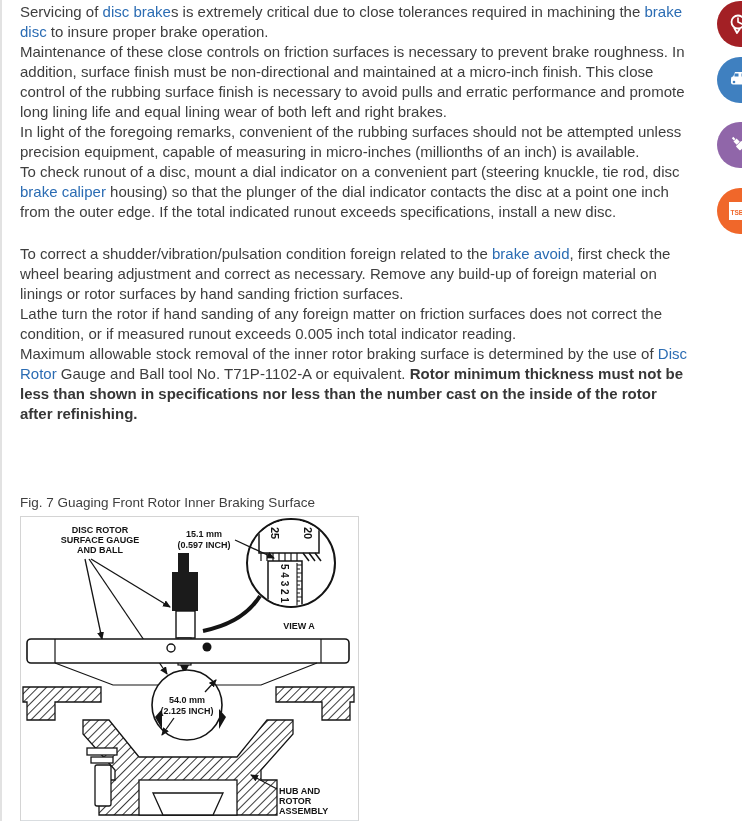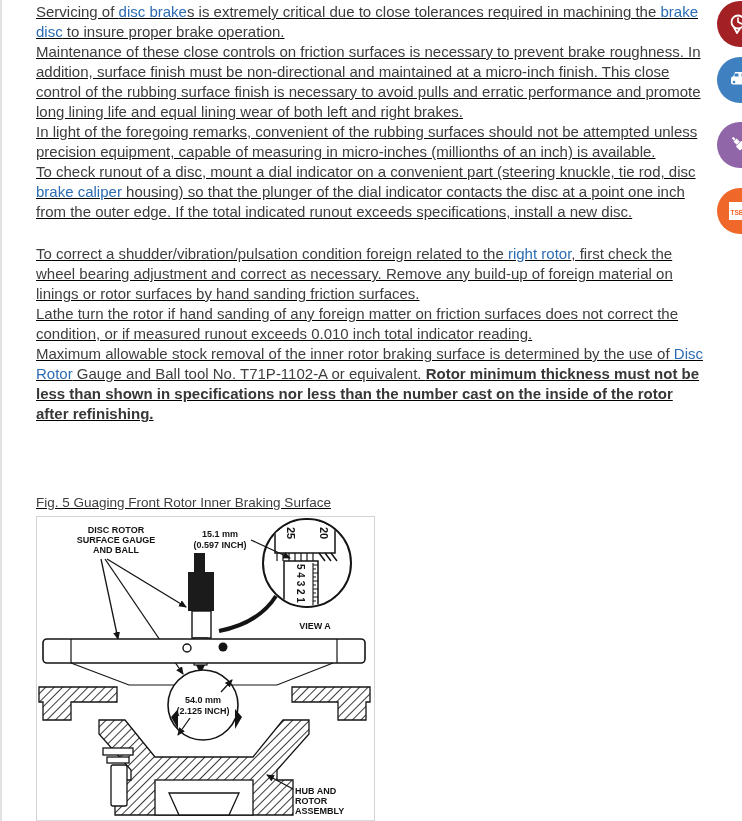--- a/index.html
+++ b/index.html
@@ -1,21 +1,21 @@
 <!DOCTYPE html>
 <html><head>
 <meta charset="utf-8">
 <style>
   html,body{margin:0;padding:0;}
   body{
     width:742px;height:821px;overflow:hidden;background:#ffffff;
     font-family:"Liberation Sans",sans-serif;position:relative;
   }
   .left-edge{position:absolute;left:0;top:0;width:2px;height:100%;background:#e2e2e2;}
-  .content{position:absolute;left:36px;top:2px;width:668px;text-decoration:underline;}
+  .content{position:absolute;left:20px;top:2px;width:668px;}
   .para{margin:0;font-size:15px;line-height:20px;color:#3e3e3e;}
   .pgap{height:22px;}
   .tlink{color:#2b6cb3;text-decoration:none;cursor:pointer;}
   .tbold{font-weight:bold;color:#373737;}
   .fig-caption{margin:45px 0 6px 0;font-size:13.5px;color:#3f3f3f;}
   .fig-box{width:337px;border:1px solid #d4d4d4;background:#fff;}
   .fig-image{width:335px;height:303px;background:#fff;position:relative;}
   .fig-footer{
     height:28px;background:#eef1f3;border-top:1px solid #d9dde0;
     display:flex;align-items:center;justify-content:space-between;padding:0 9px;box-sizing:border-box;
@@ -33,27 +33,27 @@
 <body>
 
 <div class="left-edge"></div>
 
 <div class="content">
     <p class="para"><span class="tplain">Servicing of </span><a href="#" class="tlink">disc brake</a><span class="tplain">s is extremely critical due to close tolerances required in machining the </span><a href="#" class="tlink">brake disc</a><span class="tplain"> to insure proper brake operation.</span></p>
     <p class="para"><span class="tplain">Maintenance of these close controls on friction surfaces is necessary to prevent brake roughness. In addition, surface finish must be non-directional and maintained at a micro-inch finish. This close control of the rubbing surface finish is necessary to avoid pulls and erratic performance and promote long lining life and equal lining wear of both left and right brakes.</span></p>
     <p class="para"><span class="tplain">In light of the foregoing remarks, convenient of the rubbing surfaces should not be attempted unless precision equipment, capable of measuring in micro-inches (millionths of an inch) is available.</span></p>
     <p class="para"><span class="tplain">To check runout of a disc, mount a dial indicator on a convenient part (steering knuckle, tie rod, disc </span><a href="#" class="tlink">brake caliper</a><span class="tplain"> housing) so that the plunger of the dial indicator contacts the disc at a point one inch from the outer edge. If the total indicated runout exceeds specifications, install a new disc.</span></p>
     <div class="pgap"></div>
-    <p class="para"><span class="tplain">To correct a shudder/vibration/pulsation condition foreign related to the </span><a href="#" class="tlink">right rotor</a><span class="tplain">, first check the wheel bearing adjustment and correct as necessary. Remove any build-up of foreign material on linings or rotor surfaces by hand sanding friction surfaces.</span></p>
-    <p class="para"><span class="tplain">Lathe turn the rotor if hand sanding of any foreign matter on friction surfaces does not correct the condition, or if measured runout exceeds 0.010 inch total indicator reading.</span></p>
+    <p class="para"><span class="tplain">To correct a shudder/vibration/pulsation condition foreign related to the </span><a href="#" class="tlink">brake avoid</a><span class="tplain">, first check the wheel bearing adjustment and correct as necessary. Remove any build-up of foreign material on linings or rotor surfaces by hand sanding friction surfaces.</span></p>
+    <p class="para"><span class="tplain">Lathe turn the rotor if hand sanding of any foreign matter on friction surfaces does not correct the condition, or if measured runout exceeds 0.005 inch total indicator reading.</span></p>
     <p class="para"><span class="tplain">Maximum allowable stock removal of the inner rotor braking surface is determined by the use of </span><a href="#" class="tlink">Disc Rotor</a><span class="tplain"> Gauge and Ball tool No. T71P-1102-A or equivalent. </span><span class="tbold">Rotor minimum thickness must not be less than shown in specifications nor less than the number cast on the inside of the rotor after refinishing.</span></p>
   </div>
 
 <div class="content" style="top:450px;">
-  <div class="fig-caption">Fig. 5 Guaging Front Rotor Inner Braking Surface</div>
+  <div class="fig-caption">Fig. 7 Guaging Front Rotor Inner Braking Surface</div>
 
   <div class="fig-box">
     <div class="fig-image">
       <svg width="335" height="303" viewBox="0 0 335 303">
         <defs>
           <pattern id="hatch" width="6" height="6" patternUnits="userSpaceOnUse" patternTransform="rotate(45)">
             <rect width="6" height="6" fill="#ffffff"></rect>
             <line x1="0" y1="0" x2="0" y2="6" stroke="#161616" stroke-width="1.7"></line>
           </pattern>
           <marker id="arr" markerWidth="9" markerHeight="8" refX="7" refY="3.5" orient="auto" markerUnits="userSpaceOnUse">

